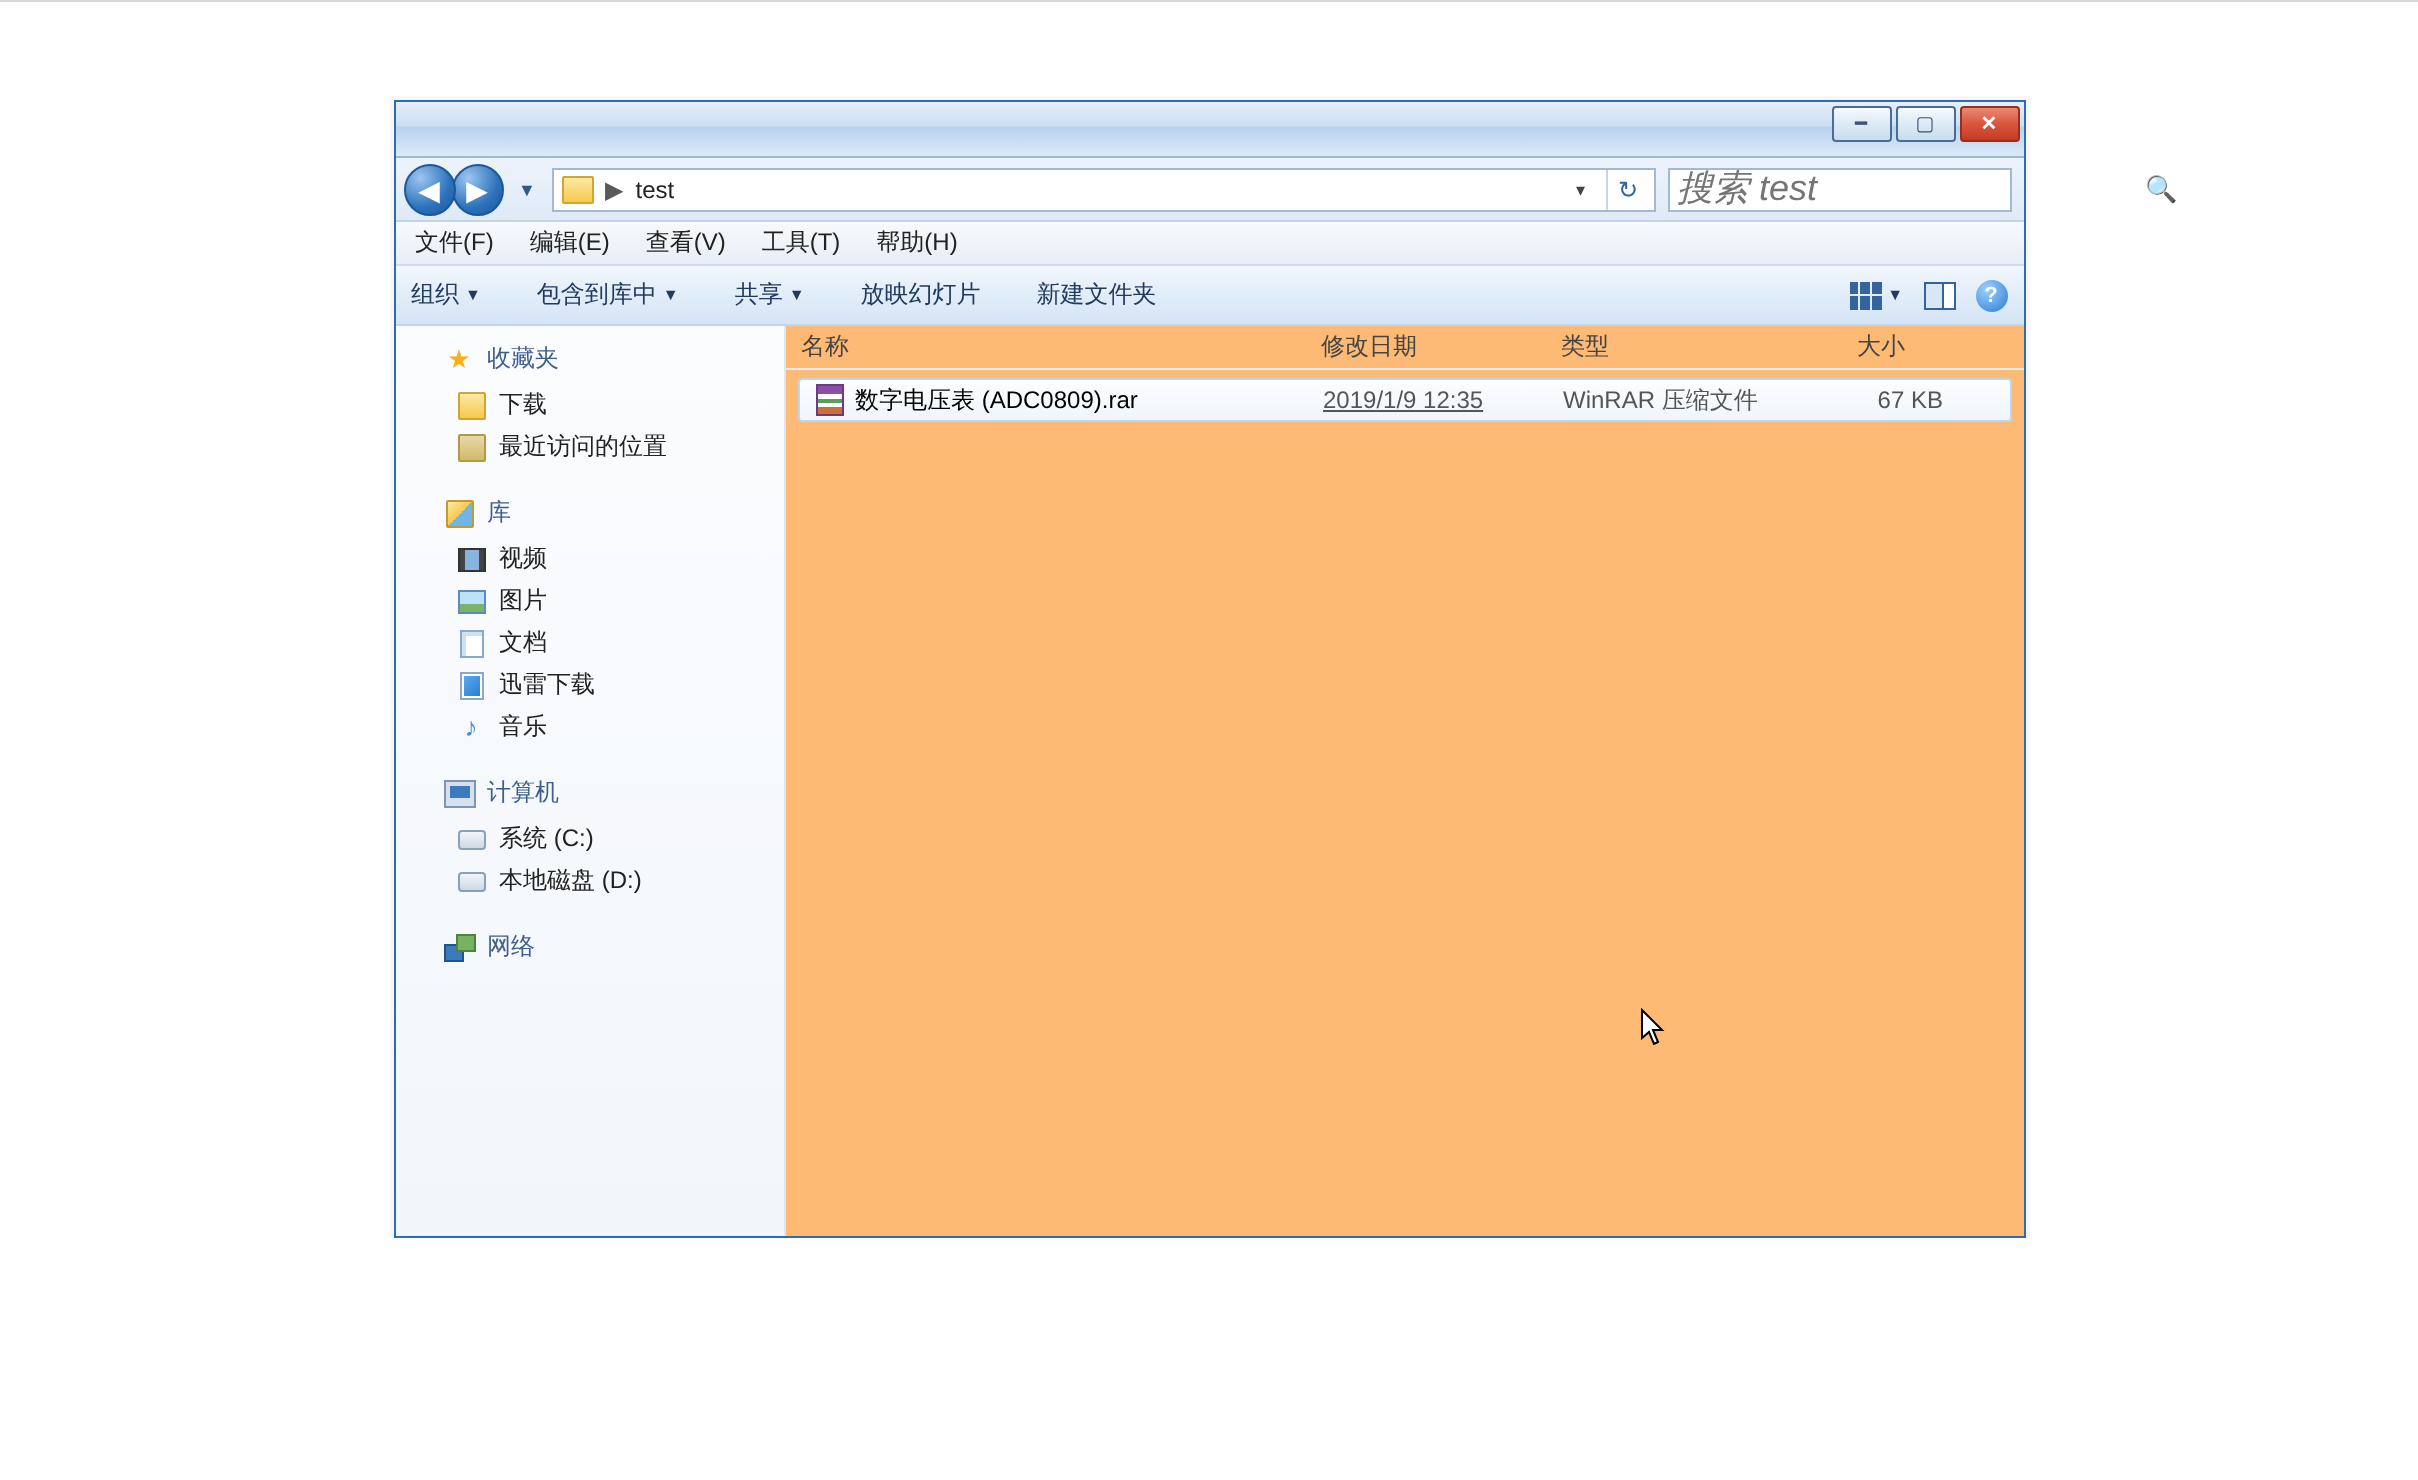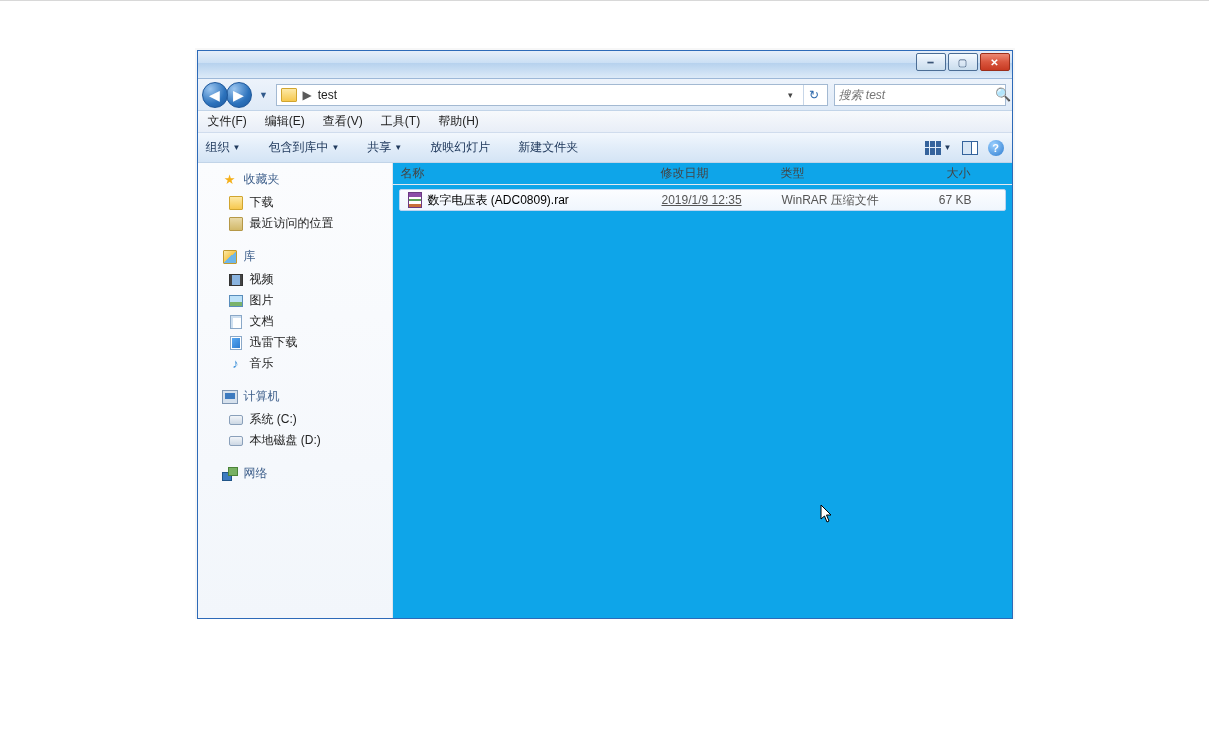--- a/index.html
+++ b/index.html
@@ -85,21 +85,21 @@
   display:flex; align-items:center; justify-content:center;
   color:#2a66aa; font-size:12px;
 }
 
 .searchbox {
   width: 172px; height: 22px;
   border: 1px solid #a3b9d2; background:#fff;
   display:flex; align-items:center; padding:0 4px;
 }
 .searchbox input {
-  flex:1; border:none; outline:none; font-size:12px; font-style:italic; color:#3b82f6; background:transparent;
+  flex:1; border:none; outline:none; font-size:18px; font-style:italic; color:#3b82f6; background:transparent;
 }
 .search-icon { color:#3b6db0; font-size:13px; }
 
 
 .menubar {
   height: 22px;
   background: linear-gradient(180deg,#f7f9fc 0%,#e8eef7 100%);
   border-bottom:1px solid #d0dced;
   display:flex; align-items:center; padding:0 6px; gap:10px;
 }
@@ -149,29 +149,29 @@
 .thunder::after{content:"";position:absolute;left:1px;top:1px;right:1px;bottom:1px;background:linear-gradient(135deg,#5aa9f2,#2d7cd0);}
 .music{color:#3b8fd8;font-size:14px;}
 .computer{width:16px;height:14px;background:#d6e1ed;border:1px solid #7e96b3;position:relative;}
 .computer::after{content:"";position:absolute;left:2px;top:2px;right:2px;bottom:4px;background:#3c7abf;}
 .drive{width:14px;height:10px;background:linear-gradient(180deg,#f2f5f9,#cdd8e4);border:1px solid #8aa0ba;border-radius:2px;}
 .network{width:16px;height:14px;position:relative;}
 .network::before{content:"";position:absolute;left:0;bottom:0;width:8px;height:7px;background:#3c7abf;border:1px solid #205588;}
 .network::after{content:"";position:absolute;right:0;top:0;width:8px;height:7px;background:#78b162;border:1px solid #4b8339;}
 
 
-.filepane { flex:1; background:#0ea5e9; }
+.filepane { flex:1; background:#fdba74; }
 .fileheader {
   height:22px; display:flex; align-items:center;
   border-bottom:1px solid #e4e9f0; padding:0 8px; color:#444;
 }
 .col-name{flex:0 0 260px;}
 .col-date{flex:0 0 120px;}
 .col-type{flex:0 0 130px;}
-.col-size{flex:0 0 60px;text-align:right;}
+.col-size{flex:0 0 60px;text-align:center;}
 
 .filerow {
   height:22px; display:flex; align-items:center; padding:0 8px; gap:0;
   margin:4px 6px 0 6px;
   border:1px solid #bcd5f0; border-radius:2px;
   background:linear-gradient(180deg,#fcfdff,#f0f6fd);
 }
 .filerow .name{flex:0 0 254px;display:flex;align-items:center;gap:6px;}
 .filerow .date{flex:0 0 120px;color:#555;text-decoration:underline;}
 .filerow .type{flex:0 0 130px;color:#555;}

